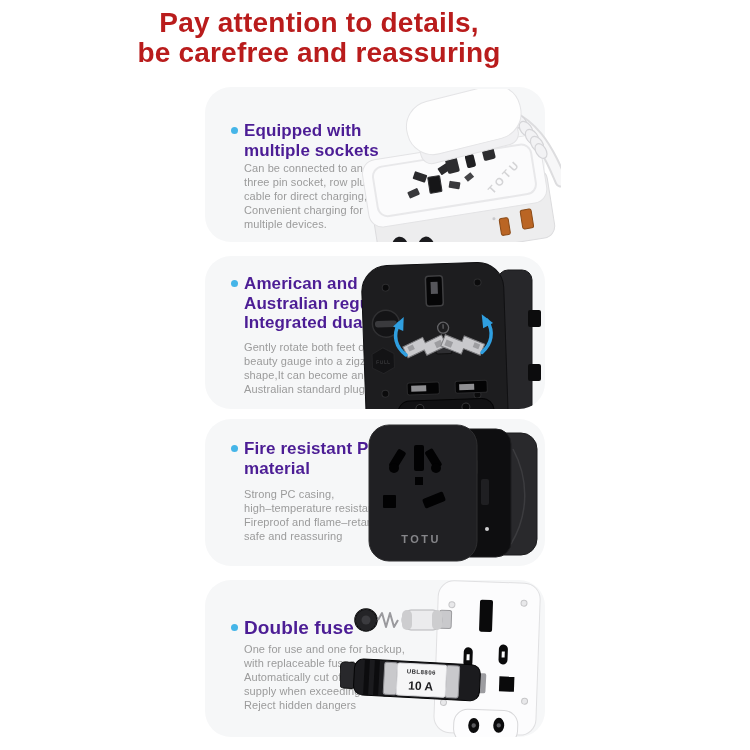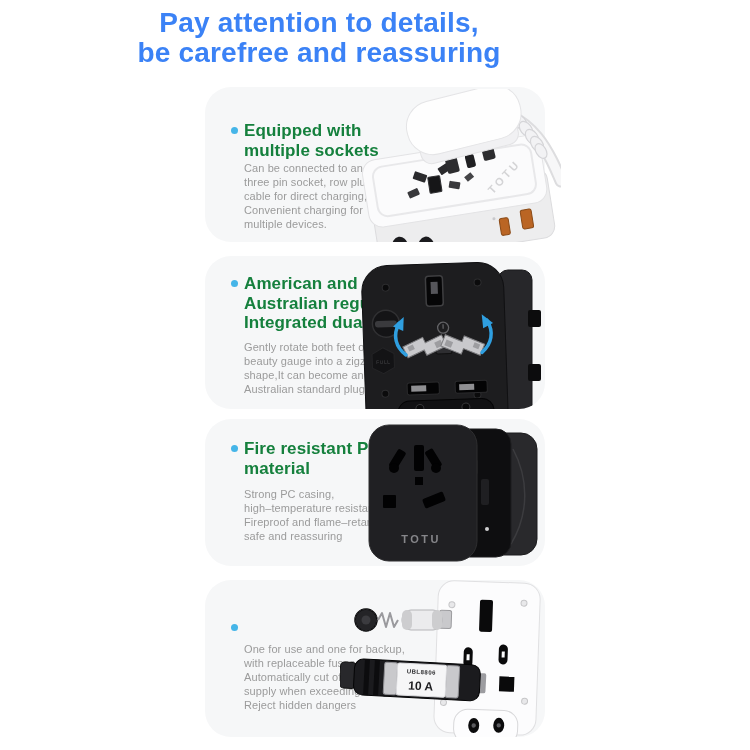--- a/index.html
+++ b/index.html
@@ -1,25 +1,25 @@
 <!DOCTYPE html>
 <html><head>
 <meta charset="utf-8">
 <style>
   html,body{margin:0;padding:0;background:#ffffff;}
   #stage{position:relative;width:750px;height:750px;background:#ffffff;overflow:hidden;
          font-family:"Liberation Sans",sans-serif;}
   .page-title{position:absolute;top:8px;left:0;width:638px;text-align:center;
-              font-size:28px;line-height:30px;font-weight:700;color:#3b82f6;
+              font-size:28px;line-height:30px;font-weight:700;color:#b91c1c;
               white-space:pre-line;letter-spacing:.2px;}
   .card{position:absolute;left:205px;width:340px;background:#f6f7f8;border-radius:26px;}
   .card.clip{overflow:hidden;}
   .bullet{position:absolute;left:26px;width:7px;height:7px;border-radius:50%;background:#45b5e8;}
   .heading{position:absolute;left:39px;width:185px;white-space:pre-line;
-           font-size:17px;line-height:19.5px;font-weight:700;color:#15803d;letter-spacing:.1px;}
+           font-size:17px;line-height:19.5px;font-weight:700;color:#4c1d95;letter-spacing:.1px;}
   .heading.big{font-size:19px;line-height:22px;}
   .bodytext{position:absolute;left:39px;width:185px;white-space:pre-line;
             font-size:11px;line-height:14px;font-weight:400;color:#9b9b9b;letter-spacing:.1px;}
   .illus{position:absolute;}
   svg text{font-family:"Liberation Sans",sans-serif;}
 </style>
 </head>
 <body>
 
 <div id="stage">
@@ -172,20 +172,21 @@
         <rect x="52" y="58" width="8" height="8" fill="#020203"></rect>
         <rect x="20" y="76" width="13" height="13" rx="1" fill="#020203"></rect>
         <rect x="60" y="76" width="22" height="10" rx="2" fill="#020203" transform="rotate(-22 71 81)"></rect>
         <text x="58" y="124" font-size="11" font-weight="bold" fill="#86868a" letter-spacing="2.5" text-anchor="middle">TOTU</text>
       </g>
     </svg>
   </div>
 
   <div class="card clip" style="top:580px;height:157px;">
     <span class="bullet" style="top:44px;"></span>
+    <div class="heading big" style="top:37px;">Double fuse</div>
     <div class="bodytext" style="top:62px;">One for use and one for backup,
 with replaceable fuses,
 Automatically cut off the power
 supply when exceeding the gauge,
 Reject hidden dangers</div>
 
     <svg class="illus" style="top:0;right:0;" width="205" height="157" viewBox="0 0 205 157">
       <g transform="rotate(2 150 80)">
         <rect x="96" y="2" width="102" height="152" rx="16" fill="#fcfcfd" stroke="#e0e0e2"></rect>
         <rect x="138" y="20" width="13" height="32" rx="2" fill="#0a0a0b"></rect>

